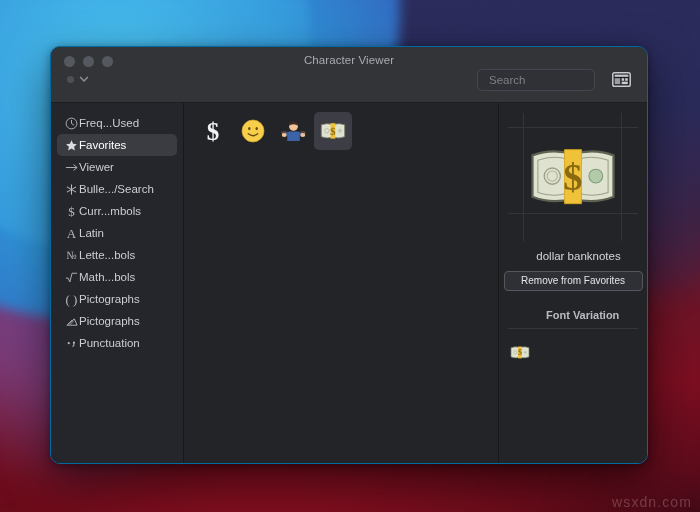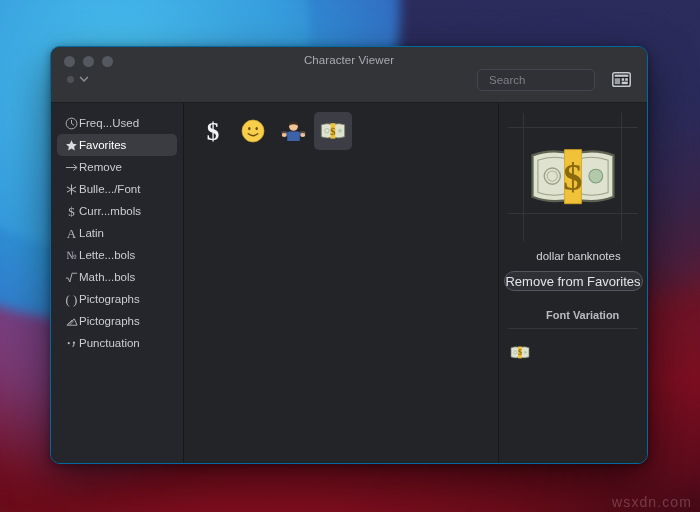--- a/index.html
+++ b/index.html
@@ -264,26 +264,26 @@
     margin-top: 9px;
     font-size: 11.5px;
     color: #d3d5da;
     text-align: center;
     padding-left: 11px;
   }
   #fav-button {
     margin-top: 9px;
     width: 139px;
     height: 20px;
-    border-radius: 10px;
+    border-radius: 4px;
     background: #2f3036;
     border: 1px solid #55575e;
     color: #e2e4e8;
     font-family: "Liberation Sans", sans-serif;
-    font-size: 13px;
+    font-size: 10px;
     line-height: 1;
     display: flex;
     align-items: center;
     justify-content: center;
   }
   #fv-head {
     width: 100%;
     margin-top: 18px;
     font-size: 11px;
     font-weight: bold;
@@ -394,34 +394,34 @@
         </div>
 
 
         <div class="side-item">
           <span class="side-ico">
             <svg width="14" height="11" viewBox="0 0 15 11">
               <line x1="1" y1="5.5" x2="12.5" y2="5.5" stroke="#b6b8bf" stroke-width="1"></line>
               <path d="M9.4 2.6 L13 5.5 L9.4 8.4" fill="none" stroke="#b6b8bf" stroke-width="1" stroke-linecap="round" stroke-linejoin="round"></path>
             </svg>
           </span>
-          <span class="side-label">Remove</span>
+          <span class="side-label">Viewer</span>
         </div>
 
         <div class="side-item">
           <span class="side-ico">
             <svg width="13" height="13" viewBox="0 0 14 14">
               <g stroke="#b6b8bf" stroke-width="1.1" stroke-linecap="round">
                 <line x1="7" y1="1.8" x2="7" y2="12.2"></line>
                 <line x1="2.5" y1="4.4" x2="11.5" y2="9.6"></line>
                 <line x1="2.5" y1="9.6" x2="11.5" y2="4.4"></line>
               </g>
             </svg>
           </span>
-          <span class="side-label">Bulle.../Font</span>
+          <span class="side-label">Bulle.../Search</span>
         </div>
 
         <div class="side-item">
           <span class="side-ico" style="font-family:'Liberation Serif',serif;font-size:13px;">$</span>
           <span class="side-label">Curr...mbols</span>
         </div>
 
         <div class="side-item">
           <span class="side-ico" style="font-family:'Liberation Serif',serif;font-size:13px;">A</span>
           <span class="side-label">Latin</span>

